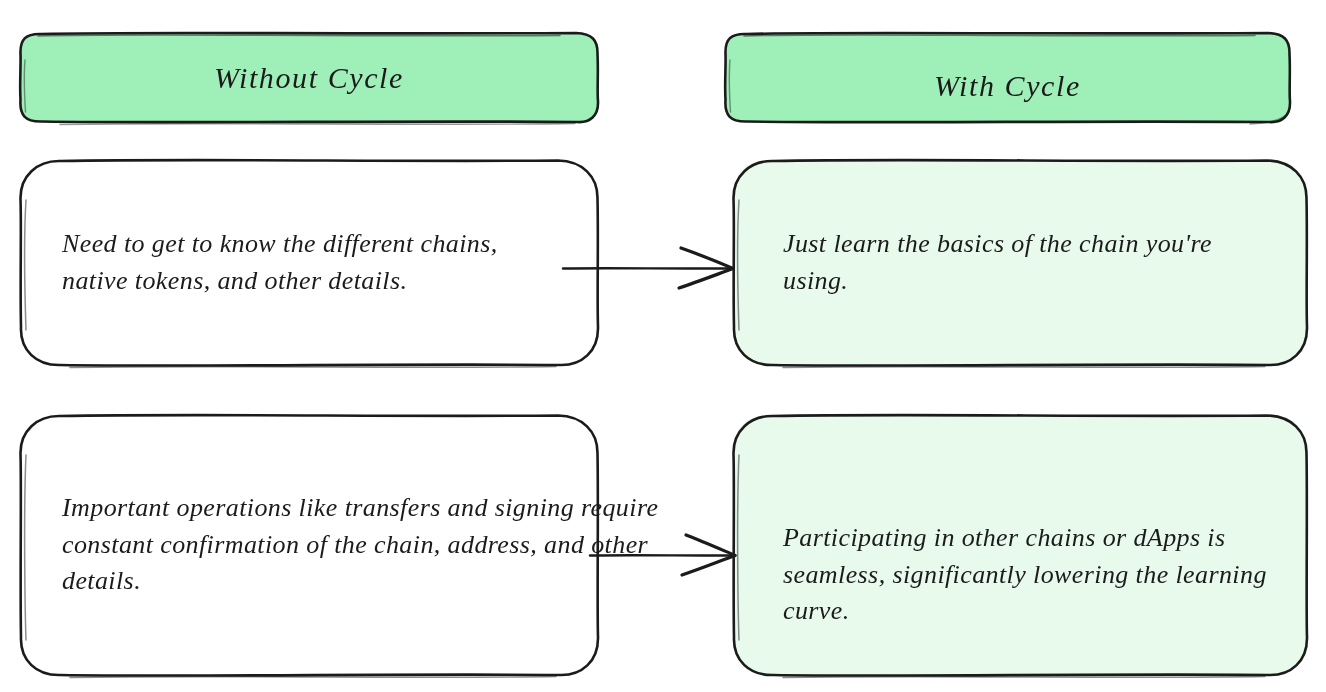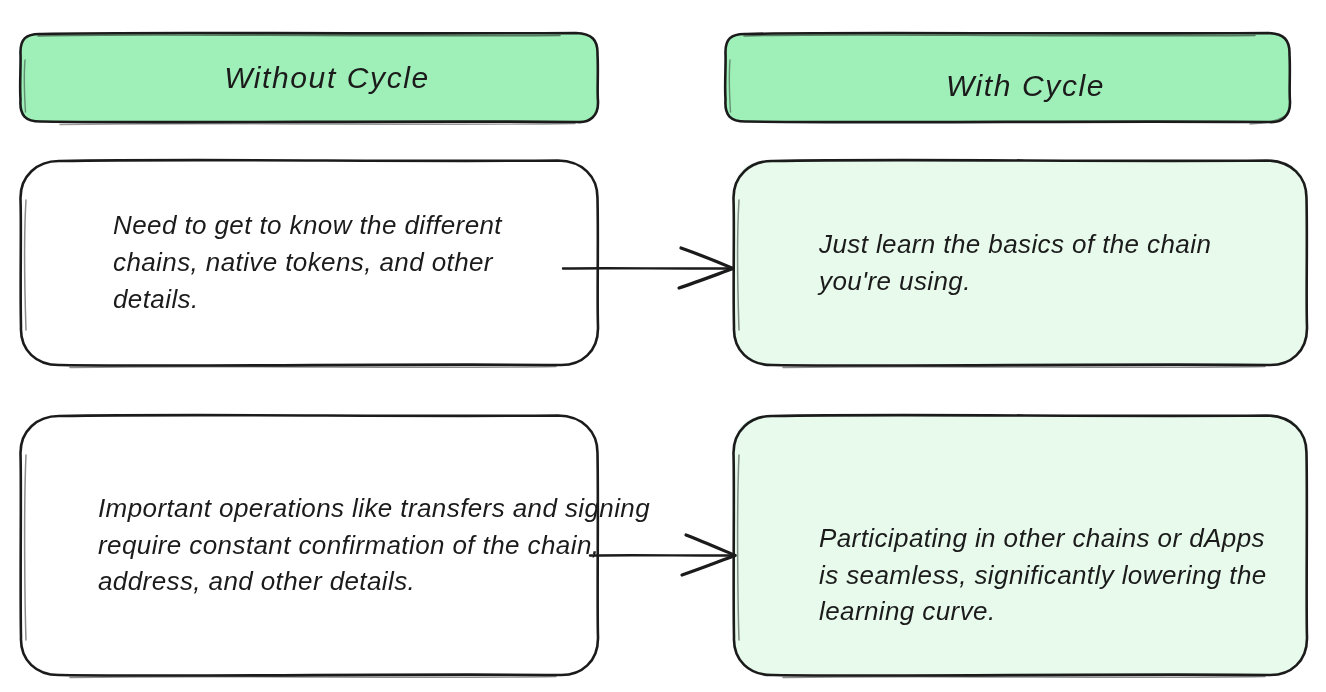--- a/index.html
+++ b/index.html
@@ -29,25 +29,24 @@
     pointer-events: none;
   }
   .node {
     position: absolute;
     box-sizing: border-box;
     display: flex;
     align-items: center;
   }
   .node-text {
     width: 100%;
-    font-family: Liberation Sans, sans-serif;
+    font-family: Liberation Serif, serif;
     color: #1b1b1b;
     white-space: pre-line;
     letter-spacing: 0.2px;
-    padding-left: 36px;
   }
   
   .header-node {
     justify-content: center;
   }
   .header-node .node-text {
     text-align: center;
     font-size: 30px;
     line-height: 1.15;
     font-weight: 400;
@@ -60,21 +59,21 @@
     font-size: 26px;
     line-height: 1.42;
     font-style: italic;
     letter-spacing: 0.4px;
   }
 
   
   #node-header-left  { left: 20px;  top: 33px;  width: 578px; height: 90px; }
   #node-header-right { left: 725px; top: 33px;  width: 565px; height: 107px; }
 
-  #node-left-1  { left: 20px;  top: 160px; width: 578px; height: 205px; padding: 0 40px 0 42px; margin-left: 15px; }
+  #node-left-1  { left: 20px;  top: 160px; width: 578px; height: 205px; padding: 0 40px 0 42px; }
   #node-right-1 { left: 733px; top: 160px; width: 574px; height: 205px; padding: 0 40px 0 50px; justify-content: center; }
 
   #node-left-2  { left: 20px;  top: 415px; width: 679px; height: 260px; padding: 0 40px 0 42px; }
   #node-right-2 { left: 733px; top: 415px; width: 574px; height: 320px; padding: 0 40px 0 50px; }
 </style>
 </head>
 <body>
 
 <div id="diagram-root">
 

